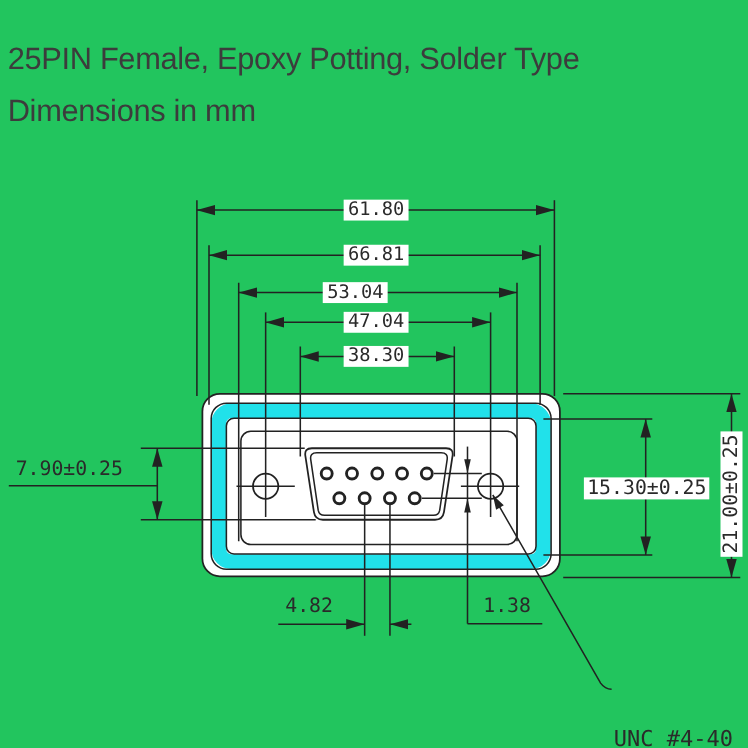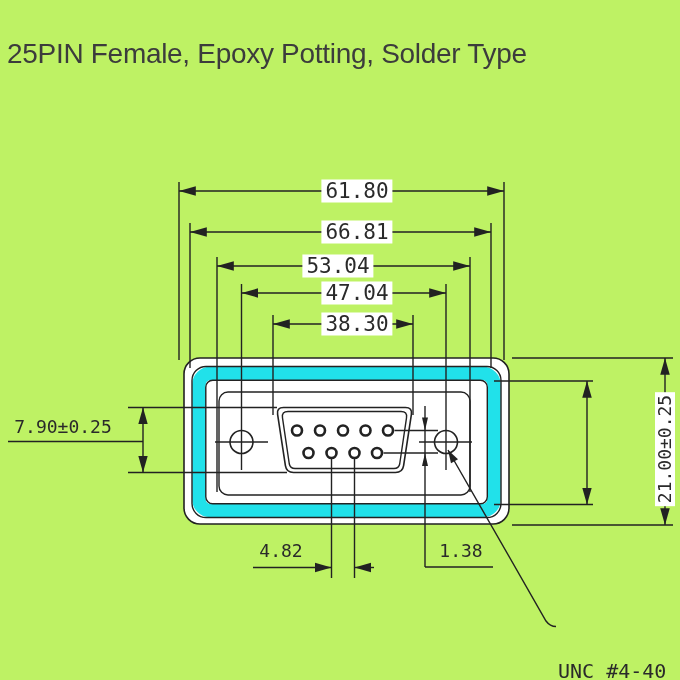--- a/index.html
+++ b/index.html
@@ -1,41 +1,42 @@
 <!DOCTYPE html>
 <html><head>
 <meta charset="utf-8">
 <style>
   html,body{margin:0;padding:0;background:#fff;}
-  #stage{position:relative;width:680px;height:680px;background:#bef264;overflow:hidden;
+  #stage{position:relative;width:680px;height:680px;background:#22c55e;overflow:hidden;
          font-family:"Liberation Sans", sans-serif;}
   .title-line{position:absolute;left:7px;color:var(--ink,#3c3c3c);font-size:28px;font-weight:300;
               letter-spacing:-0.3px;white-space:nowrap;}
   #title1{top:38px;}
   #title2{top:85px;}
   svg{position:absolute;left:0;top:0;z-index:1;}
   .lbl{position:absolute;z-index:2;font-family:"DejaVu Sans Mono", monospace;
        color:#2a2a2a;font-size:18px;line-height:1;white-space:nowrap;
        transform:translate(-50%,-50%);}
-  .dimtop{font-size:21px;background:#fff;padding:1px 4px;margin-left:15px;}
+  .dimtop{font-size:17px;background:#fff;padding:1px 4px;}
   .bgw{background:#fff;padding:1px 3px;}
   .rot{transform:translate(-50%,-50%) rotate(-90deg);}
   .noc{transform:none;margin-top:44px;}
   .thin{stroke:#222;stroke-width:1.4;fill:none;}
   .thick{stroke:#222;stroke-width:1.6;fill:none;}
   .gasket{stroke:var(--gasket,#21e1ea);stroke-width:13.5;fill:none;}
   .pin{stroke:#222;stroke-width:2.6;fill:#fff;}
   .arrfill{fill:#222;stroke:none;}
 </style>
 </head>
 <body>
 
 <div id="stage" style="--gasket: #21e1ea; --ink: #3c3c3c;">
 
   <div id="title1" class="title-line">25PIN Female, Epoxy Potting, Solder Type</div>
+  <div id="title2" class="title-line">Dimensions in mm</div>
 
   <svg width="680" height="680" viewBox="0 0 680 680">
     <defs>
       <marker id="arr" viewBox="0 0 12 8" refX="12" refY="4" markerWidth="12" markerHeight="8" orient="auto-start-reverse">
         <path d="M12,4 L0,0.6 L0,7.4 Z" fill="#222"></path>
       </marker>
     </defs>
 
     <g>
       <rect x="184" y="358" width="325" height="166" rx="16" class="thick" fill="#ffffff" style="fill:#ffffff"></rect>
@@ -135,19 +136,20 @@
     </g>
   </svg>
 
   <div class="lbl dimtop" style="left:342px;top:191px;">61.80</div>
   <div class="lbl dimtop" style="left:342px;top:232px;">66.81</div>
   <div class="lbl dimtop" style="left:323px;top:266px;">53.04</div>
   <div class="lbl dimtop" style="left:342px;top:293px;">47.04</div>
   <div class="lbl dimtop" style="left:342px;top:324px;">38.30</div>
 
   <div class="lbl" style="left:63px;top:427px;">7.90±0.25</div>
+  <div class="lbl bgw" style="left:588px;top:444px;">15.30±0.25</div>
   <div class="lbl bgw rot" style="left:665px;top:449px;">21.00±0.25</div>
 
   <div class="lbl" style="left:281px;top:551px;">4.82</div>
   <div class="lbl" style="left:461px;top:551px;">1.38</div>
 
   <div class="lbl noc" style="left:558px;top:617px;font-size:20px;">UNC #4-40</div>
 </div>
 
 </body></html>

